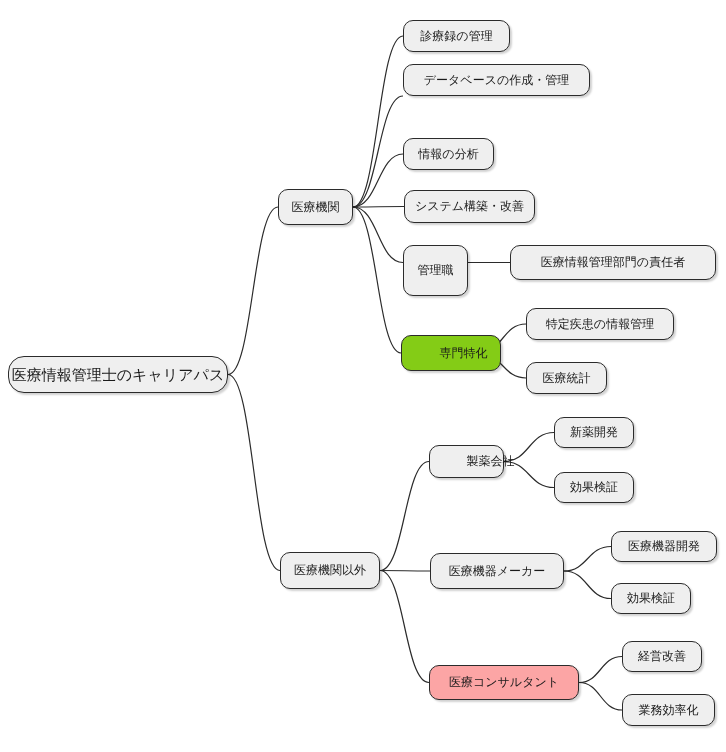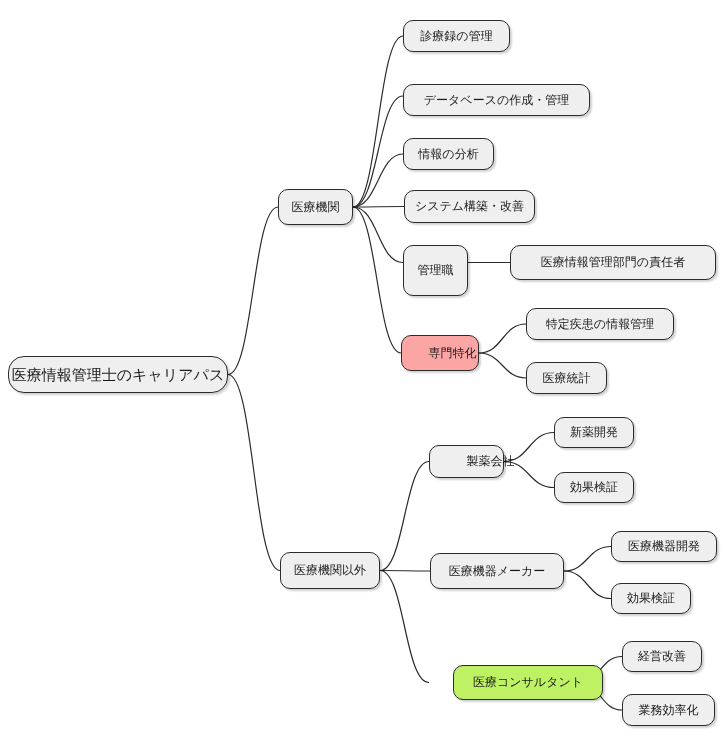--- a/index.html
+++ b/index.html
@@ -46,32 +46,32 @@
       <path d="M 504 461.5 C 529 461.5, 529 487.5, 554 487.5" fill="none" stroke="#2b2b2b" stroke-width="1.2"></path>
       <path d="M 564 571 C 587.5 571, 587.5 546.5, 611 546.5" fill="none" stroke="#2b2b2b" stroke-width="1.2"></path>
       <path d="M 564 571 C 587.5 571, 587.5 598.5, 611 598.5" fill="none" stroke="#2b2b2b" stroke-width="1.2"></path>
       <path d="M 579 682.5 C 600.5 682.5, 600.5 656.5, 622 656.5" fill="none" stroke="#2b2b2b" stroke-width="1.2"></path>
       <path d="M 579 682.5 C 600.5 682.5, 600.5 710, 622 710" fill="none" stroke="#2b2b2b" stroke-width="1.2"></path>
     </svg>
   <div id="node-layer">
       <div class="node level-0" style="left: 8px; top: 356px; width: 220px; height: 37px; background: rgb(239, 239, 239); border: 1.4px solid rgb(43, 43, 43); color: rgb(26, 26, 26);">医療情報管理士のキャリアパス</div>
       <div class="node level-1" style="left: 278px; top: 189px; width: 75px; height: 36px; background: rgb(239, 239, 239); border: 1.4px solid rgb(43, 43, 43); color: rgb(26, 26, 26);">医療機関</div>
       <div class="node level-2" style="left: 403px; top: 20px; width: 107px; height: 32px; background: rgb(239, 239, 239); border: 1.4px solid rgb(43, 43, 43); color: rgb(26, 26, 26);">診療録の管理</div>
-      <div class="node level-2" style="left: 403px; top: 84px; width: 187px; height: 32px; background: rgb(239, 239, 239); border: 1.4px solid rgb(43, 43, 43); color: rgb(26, 26, 26);">データベースの作成・管理</div>
+      <div class="node level-2" style="left: 403px; top: 64px; width: 187px; height: 32px; background: rgb(239, 239, 239); border: 1.4px solid rgb(43, 43, 43); color: rgb(26, 26, 26);">データベースの作成・管理</div>
       <div class="node level-2" style="left: 403px; top: 138px; width: 91px; height: 32px; background: rgb(239, 239, 239); border: 1.4px solid rgb(43, 43, 43); color: rgb(26, 26, 26);">情報の分析</div>
       <div class="node level-2" style="left: 404px; top: 190px; width: 131px; height: 33px; background: rgb(239, 239, 239); border: 1.4px solid rgb(43, 43, 43); color: rgb(26, 26, 26);">システム構築・改善</div>
       <div class="node level-2" style="left: 403px; top: 245px; width: 65px; height: 51px; background: rgb(239, 239, 239); border: 1.4px solid rgb(43, 43, 43); color: rgb(26, 26, 26);">管理職</div>
       <div class="node level-3" style="left: 510px; top: 245px; width: 206px; height: 35px; background: rgb(239, 239, 239); border: 1.4px solid rgb(43, 43, 43); color: rgb(26, 26, 26);">医療情報管理部門の責任者</div>
-      <div class="node level-2" style="left: 401px; top: 335px; width: 78px; height: 36px; background: #fca5a5; border: 1.4px solid rgb(43, 43, 43); color: rgb(26, 26, 26); padding-left: 25px;">専門特化</div>
+      <div class="node level-2" style="left: 401px; top: 335px; width: 100px; height: 36px; background: #84cc16; border: 1.4px solid rgb(43, 43, 43); color: rgb(26, 26, 26); padding-left: 25px;">専門特化</div>
       <div class="node level-3" style="left: 526px; top: 308px; width: 148px; height: 32px; background: rgb(239, 239, 239); border: 1.4px solid rgb(43, 43, 43); color: rgb(26, 26, 26);">特定疾患の情報管理</div>
       <div class="node level-3" style="left: 526px; top: 362px; width: 81px; height: 32px; background: rgb(239, 239, 239); border: 1.4px solid rgb(43, 43, 43); color: rgb(26, 26, 26);">医療統計</div>
       <div class="node level-1" style="left: 280px; top: 552px; width: 100px; height: 37px; background: rgb(239, 239, 239); border: 1.4px solid rgb(43, 43, 43); color: rgb(26, 26, 26);">医療機関以外</div>
       <div class="node level-2" style="left: 429px; top: 445px; width: 75px; height: 33px; background: rgb(239, 239, 239); border: 1.4px solid rgb(43, 43, 43); color: rgb(26, 26, 26); padding-left: 48px;">製薬会社</div>
       <div class="node level-3" style="left: 554px; top: 417px; width: 80px; height: 31px; background: rgb(239, 239, 239); border: 1.4px solid rgb(43, 43, 43); color: rgb(26, 26, 26);">新薬開発</div>
       <div class="node level-3" style="left: 554px; top: 472px; width: 80px; height: 31px; background: rgb(239, 239, 239); border: 1.4px solid rgb(43, 43, 43); color: rgb(26, 26, 26);">効果検証</div>
       <div class="node level-2" style="left: 430px; top: 553px; width: 134px; height: 36px; background: rgb(239, 239, 239); border: 1.4px solid rgb(43, 43, 43); color: rgb(26, 26, 26);">医療機器メーカー</div>
       <div class="node level-3" style="left: 611px; top: 531px; width: 106px; height: 31px; background: rgb(239, 239, 239); border: 1.4px solid rgb(43, 43, 43); color: rgb(26, 26, 26);">医療機器開発</div>
       <div class="node level-3" style="left: 611px; top: 583px; width: 80px; height: 31px; background: rgb(239, 239, 239); border: 1.4px solid rgb(43, 43, 43); color: rgb(26, 26, 26);">効果検証</div>
-      <div class="node level-2" style="left: 429px; top: 665px; width: 150px; height: 35px; background: #bef264; border: 1.4px solid rgb(43, 43, 43); color: rgb(26, 26, 26); margin-left: 24px;">医療コンサルタント</div>
+      <div class="node level-2" style="left: 429px; top: 665px; width: 150px; height: 35px; background: #fca5a5; border: 1.4px solid rgb(43, 43, 43); color: rgb(26, 26, 26);">医療コンサルタント</div>
       <div class="node level-3" style="left: 622px; top: 641px; width: 80px; height: 31px; background: rgb(239, 239, 239); border: 1.4px solid rgb(43, 43, 43); color: rgb(26, 26, 26);">経営改善</div>
       <div class="node level-3" style="left: 622px; top: 694px; width: 93px; height: 32px; background: rgb(239, 239, 239); border: 1.4px solid rgb(43, 43, 43); color: rgb(26, 26, 26);">業務効率化</div>
     </div>
 </div>
 
 </body></html>

